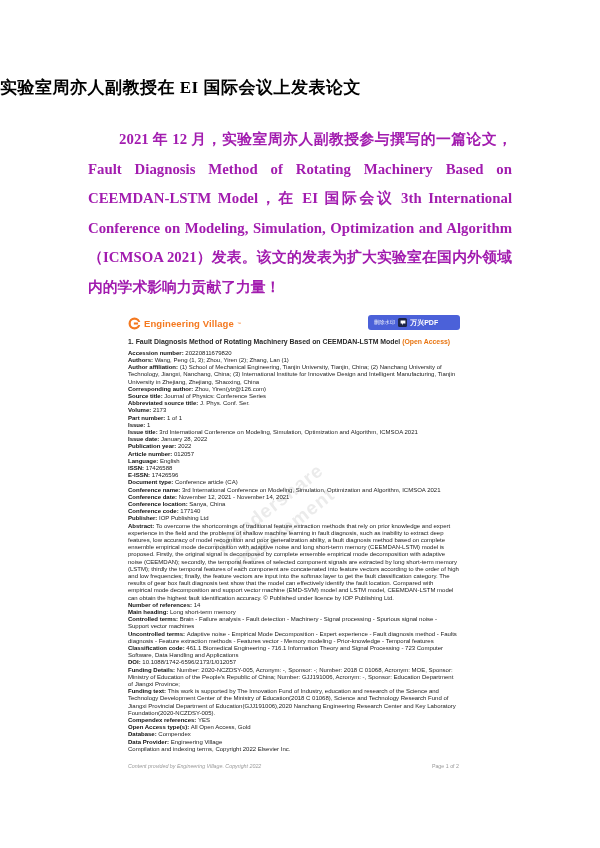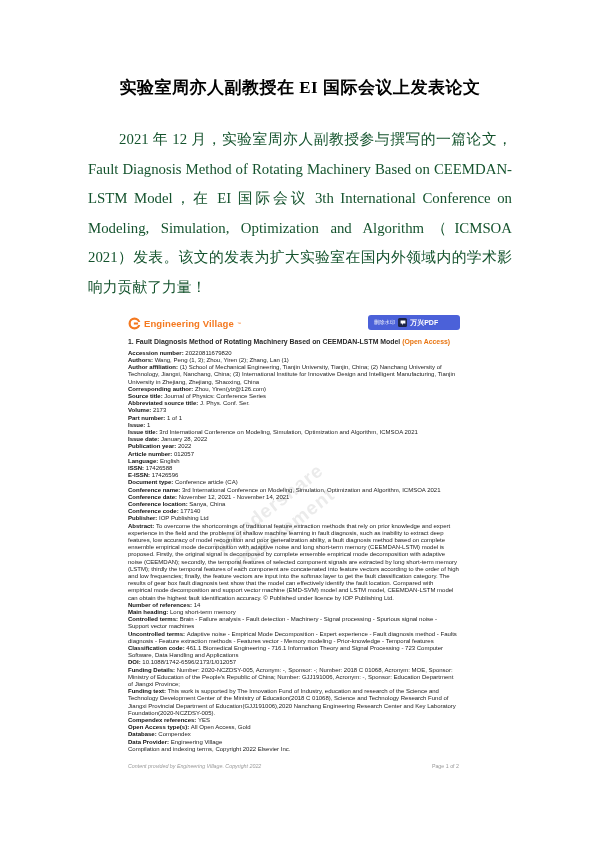--- a/index.html
+++ b/index.html
@@ -1,26 +1,26 @@
 <!DOCTYPE html>
 <html><head>
 <meta charset="utf-8">
 <style>
   html,body{margin:0;padding:0;}
   body{
     width:600px;height:848px;background:#ffffff;position:relative;
     font-family:"Liberation Serif", serif;color:#111;overflow:hidden;
   }
   .doc-title{
-    padding-top:76px;text-align:center;font-weight:bold;font-size:17px;
+    padding-top:76px;font-weight:bold;font-size:17px;
     letter-spacing:.5px;color:#000;
   }
   .doc-para{
     margin:26px 88px 0 88px;font-size:14.8px;line-height:29.5px;
-    text-align:justify;text-indent:2.1em;color:#14532d;
+    text-align:justify;text-indent:2.1em;color:#a21caf;font-weight:bold;
   }
   .record{
     position:relative;margin:13px 0 0 128px;width:331px;
     font-family:"Liberation Sans", sans-serif;font-size:6px;line-height:7.2px;
     color:#222;background:#fff;
   }
   .rec-header{display:flex;justify-content:space-between;align-items:flex-start;height:18px;margin-bottom:5px;}
   .ev-logo{display:flex;align-items:center;gap:3px;margin-top:2px;}
   .ev-logo .ev-name{color:#f47920;font-weight:bold;font-size:9.5px;letter-spacing:.1px;}
   .ev-logo sup{font-size:4px;color:#f47920;}

